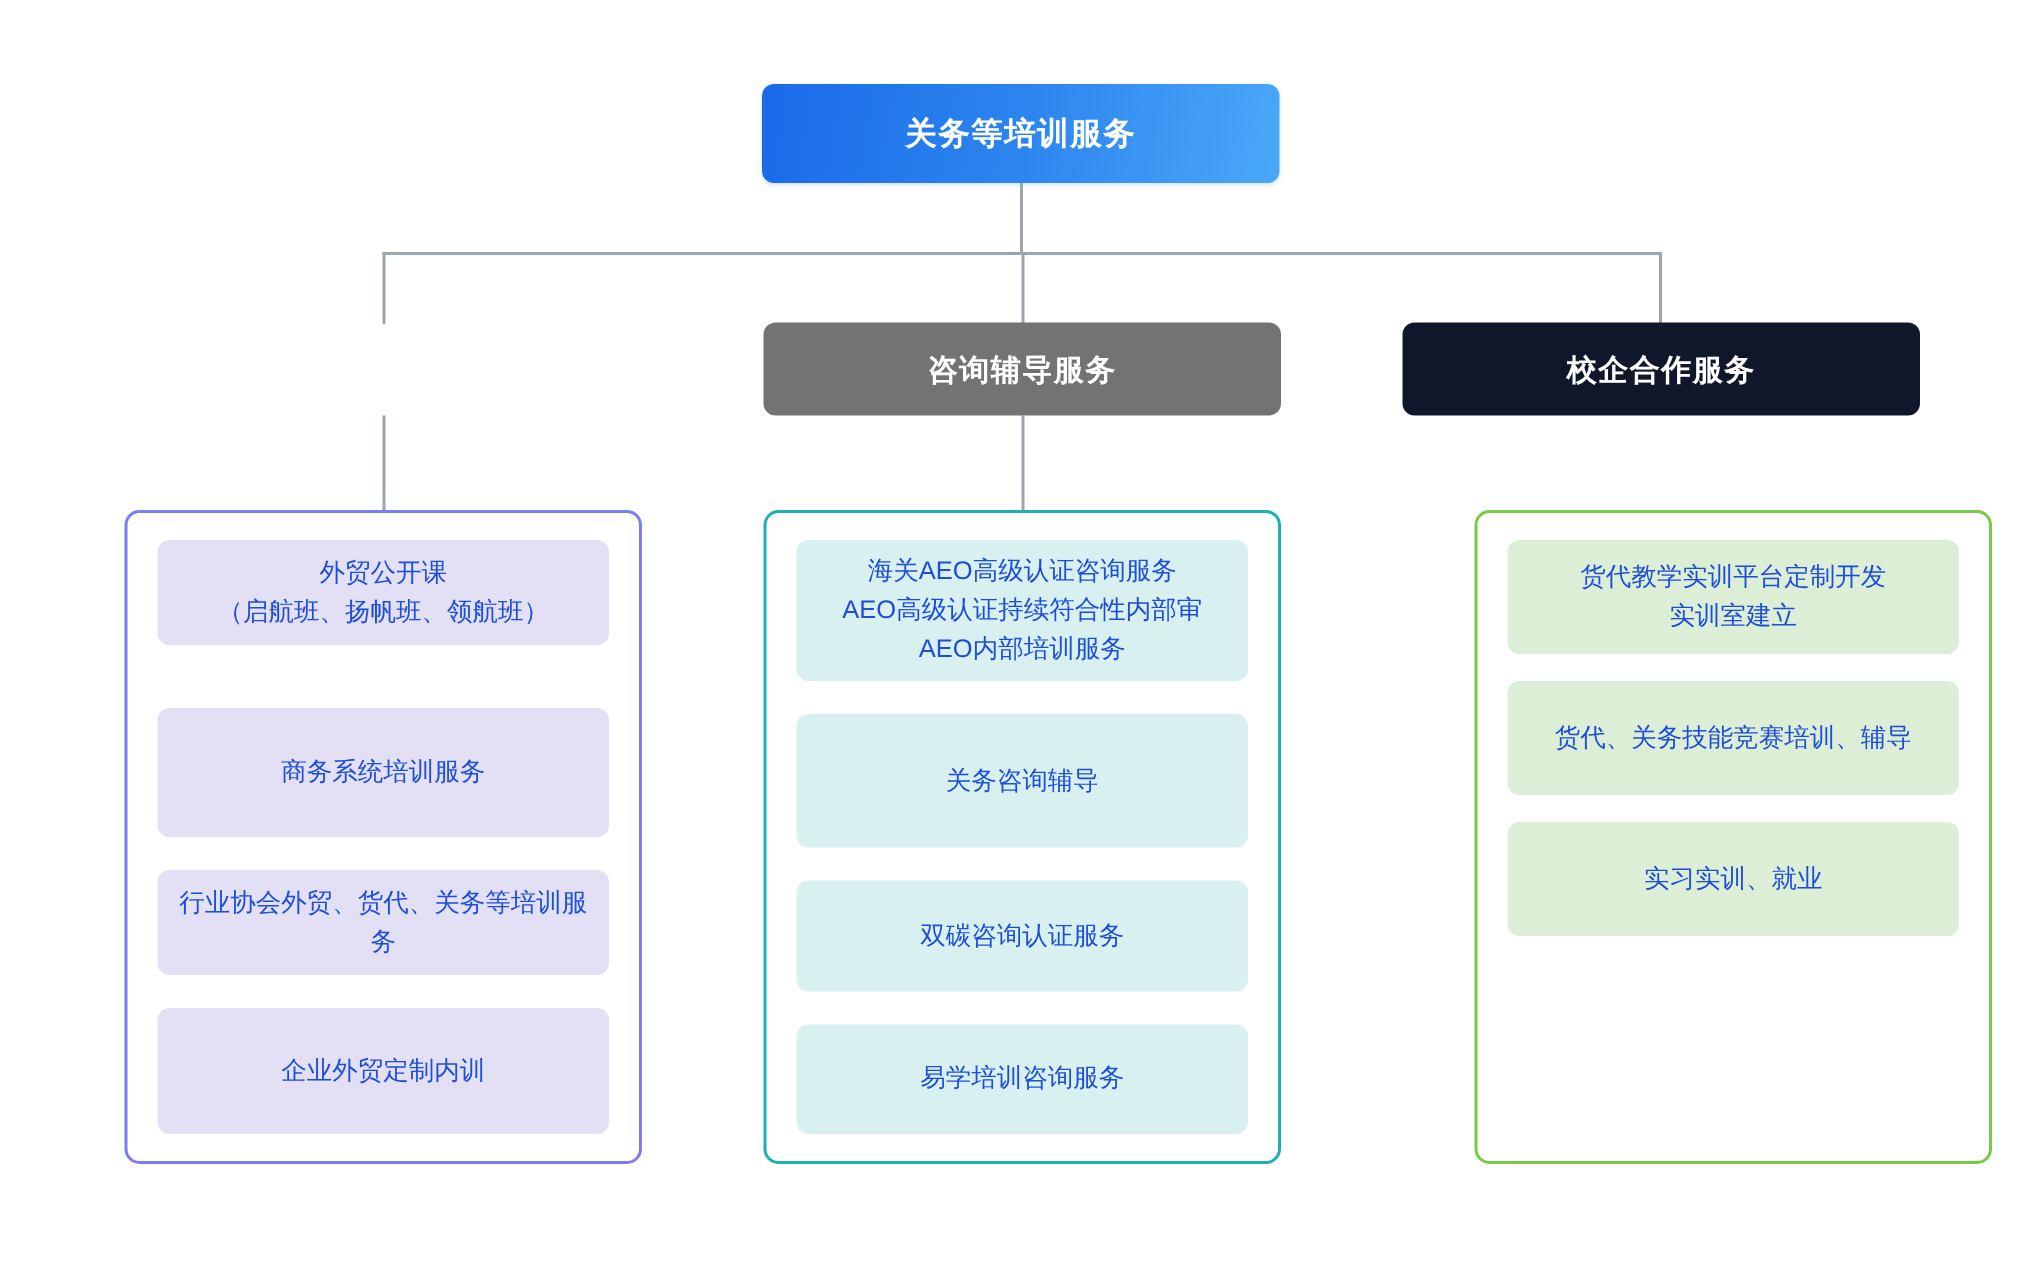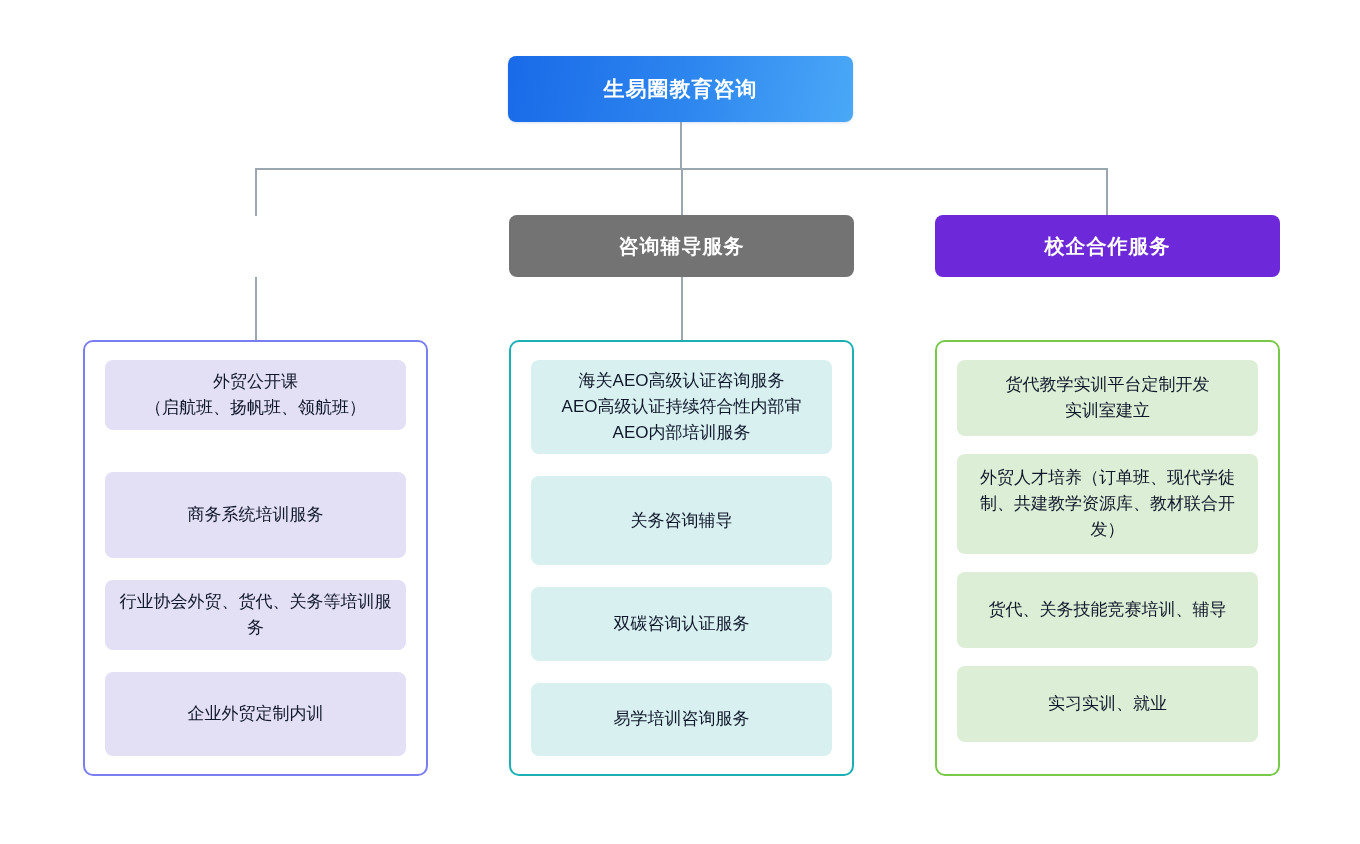--- a/index.html
+++ b/index.html
@@ -62,49 +62,49 @@
     justify-content: center;
   }
   .cat-header .node-title {
     color: #ffffff;
     font-size: 20px;
     font-weight: bold;
     letter-spacing: 1px;
   }
   .cat-header.c0 { left: 83px;  background: #7b7ef0; }
   .cat-header.c1 { left: 509px; background: #737373; }
-  .cat-header.c2 { left: 935px; background: #6d28d9; }
+  .cat-header.c2 { left: 935px; background: #0f172a; }
 
   
   .cat-container {
     position: absolute;
     top: 340px;
     width: 345px;
     height: 436px;
     box-sizing: border-box;
     border-radius: 10px;
     background: #ffffff;
     padding: 18px 20px;
     display: flex;
     flex-direction: column;
     justify-content: flex-start;
   }
   .cat-container.c0 { left: 83px;  border: 2px solid #7b7ef0; }
   .cat-container.c1 { left: 509px; border: 2px solid #1bb1b4; }
-  .cat-container.c2 { left: 935px; border: 2px solid #78c947; font-family: Liberation Serif, serif; }
+  .cat-container.c2 { left: 983px; border: 2px solid #78c947; font-family: Liberation Serif, serif; }
 
   
   .item-card {
     box-sizing: border-box;
     border-radius: 8px;
     display: flex;
     align-items: center;
     justify-content: center;
     text-align: center;
-    color: #0f172a;
+    color: #1d4ed8;
     font-size: 17px;
     line-height: 26px;
     padding: 8px 10px;
     white-space: pre-line;
   }
   .c0 .item-card { background: #e3dff5; }
   .c1 .item-card { background: #d8f0f0; }
   .c2 .item-card { background: #dceed5; }
 
   
@@ -122,21 +122,21 @@
   .c2 .item-card.i1 { height: 100px; margin-bottom: 18px; }
   .c2 .item-card.i2 { height: 76px; margin-bottom: 18px; }
   .c2 .item-card.i3 { height: 76px; }
 </style>
 </head>
 <body>
 
 <div id="canvas">
 
   <div class="root-node">
-    <span class="node-title">生易圈教育咨询</span>
+    <span class="node-title">关务等培训服务</span>
   </div>
 
   <div class="conn conn-v" style="left:680px; top:122px; height:47px;"></div>
   <div class="conn conn-h" style="left:255px; top:168px; width:852px;"></div>
   <div class="conn conn-v" style="left:255px; top:168px; height:48px;"></div>
   <div class="conn conn-v" style="left:681px; top:168px; height:48px;"></div>
   <div class="conn conn-v" style="left:1106px; top:168px; height:48px;"></div>
 
   <div class="conn conn-v" style="left:255px; top:277px; height:64px;"></div>
   <div class="conn conn-v" style="left:681px; top:277px; height:64px;"></div>
@@ -163,18 +163,17 @@
 AEO高级认证持续符合性内部审
 AEO内部培训服务</div>
     <div class="item-card i1">关务咨询辅导</div>
     <div class="item-card i2">双碳咨询认证服务</div>
     <div class="item-card i3">易学培训咨询服务</div>
   </div>
 
   <div class="cat-container c2">
     <div class="item-card i0">货代教学实训平台定制开发
 实训室建立</div>
-    <div class="item-card i1">外贸人才培养（订单班、现代学徒制、共建教学资源库、教材联合开发）</div>
     <div class="item-card i2">货代、关务技能竞赛培训、辅导</div>
     <div class="item-card i3">实习实训、就业</div>
   </div>
 
 </div>
 
 </body></html>

